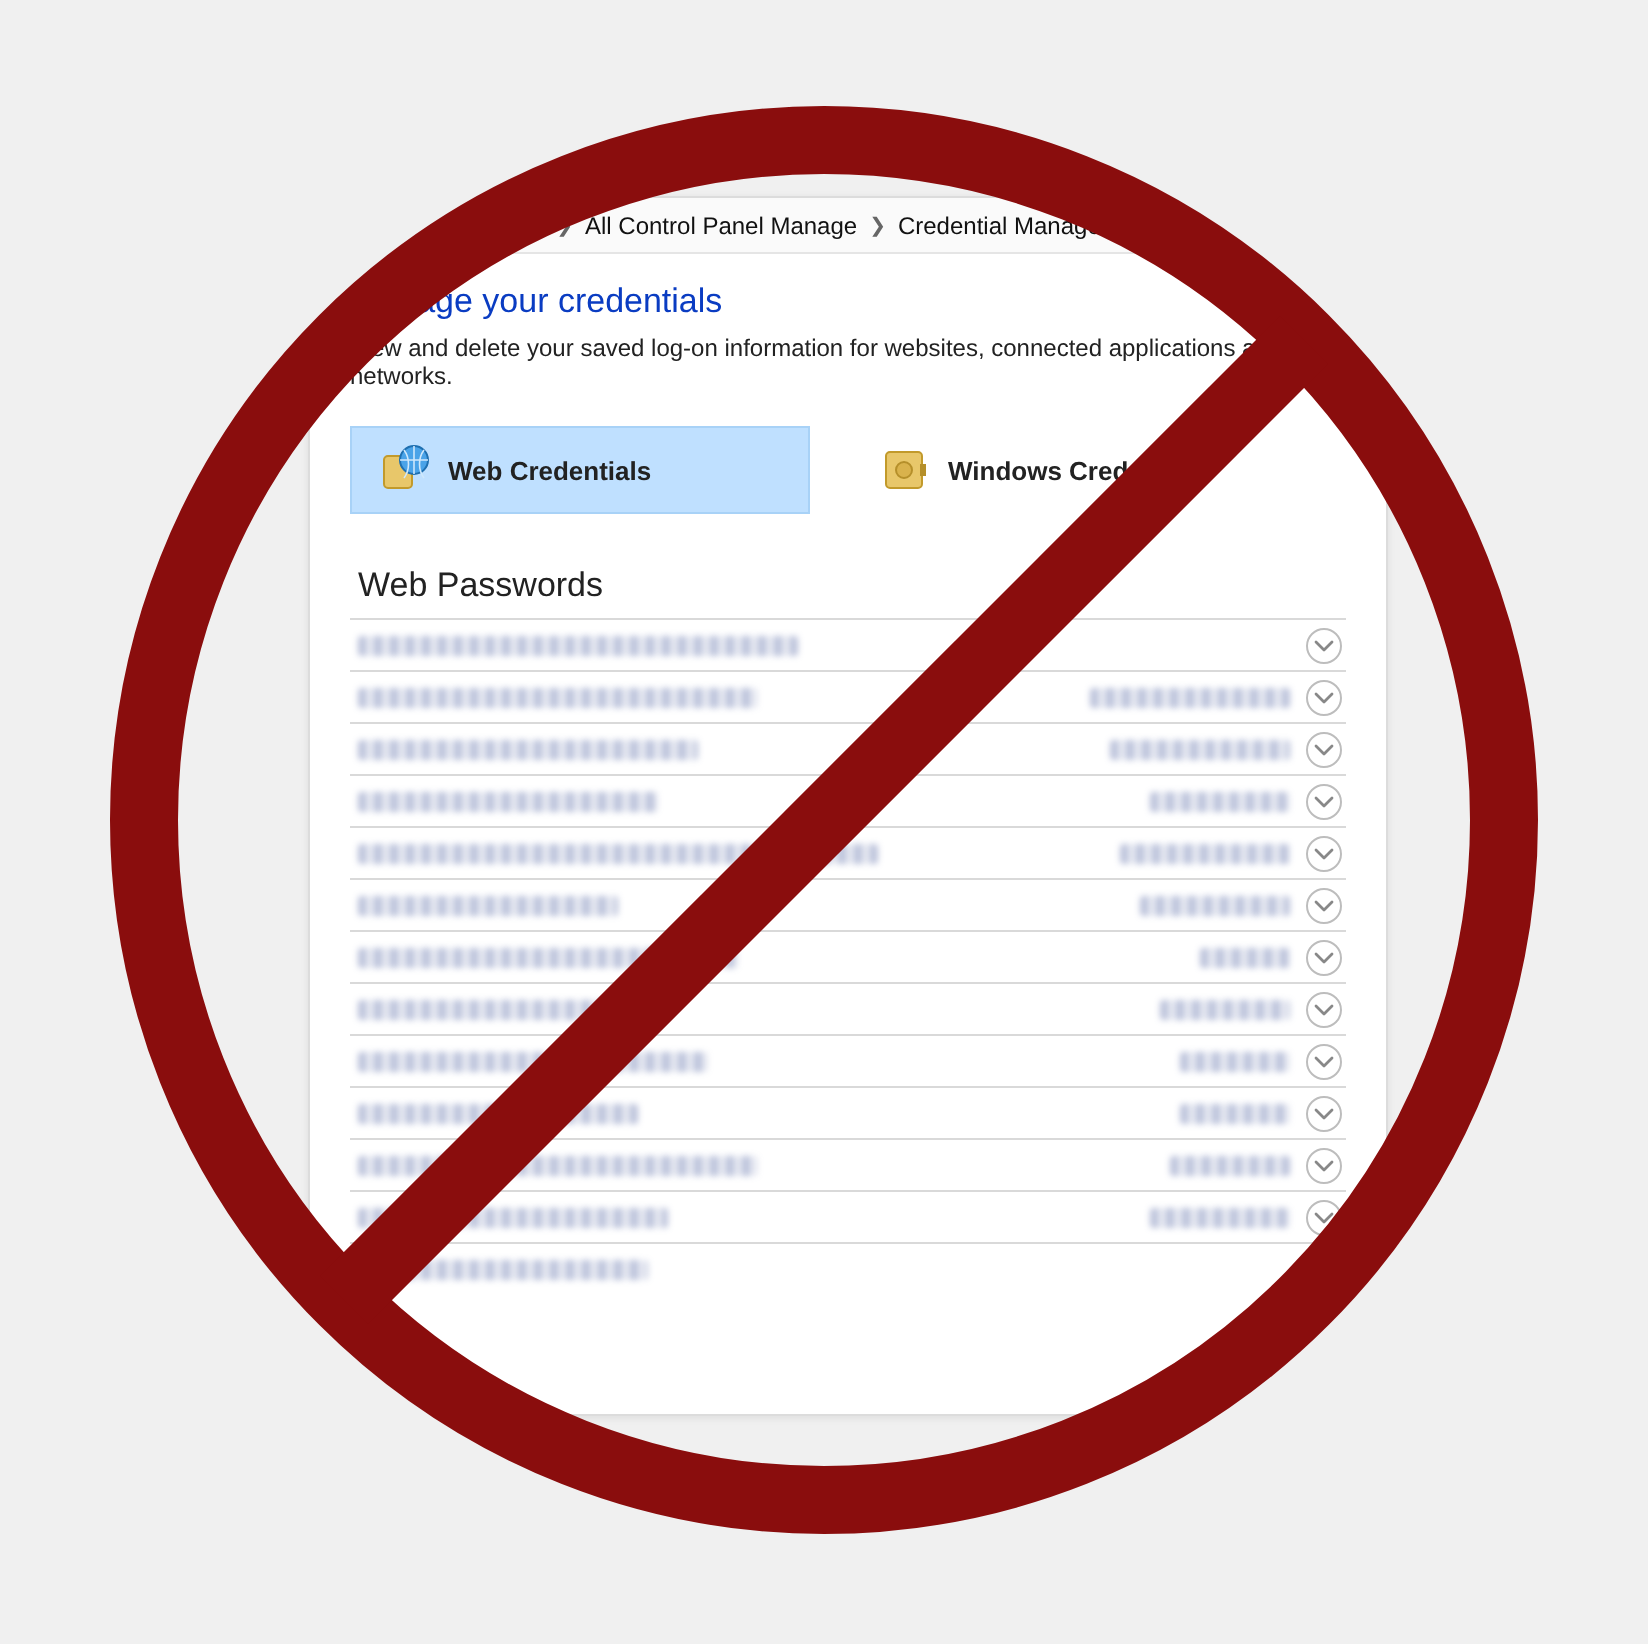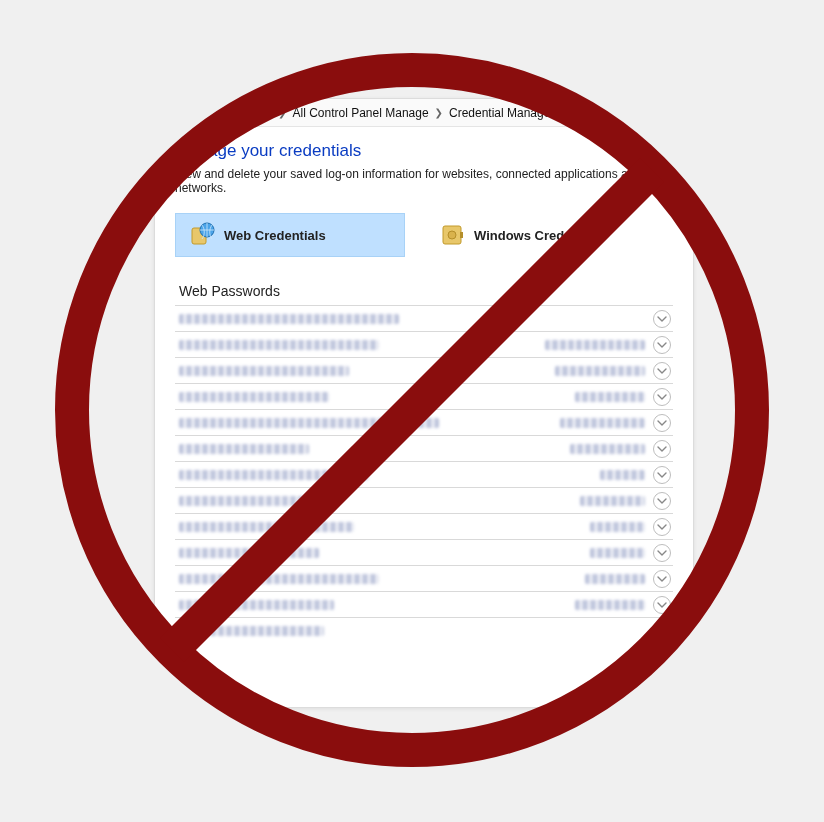--- a/index.html
+++ b/index.html
@@ -94,21 +94,21 @@
     cursor: pointer;
   }
   .cred-tab.active {
     background: #bfe0ff;
     border-color: #a8d2f7;
   }
   .tab-icon { width: 26px; height: 26px; flex-shrink: 0; }
 
   
   .section-title {
-    font-size: 14px;
+    font-size: 17px;
     color: #222;
     margin: 0 0 6px 4px;
     font-weight: 400;
   }
 
   
   .cred-list { }
   .cred-row {
     display: flex;
     align-items: center;

